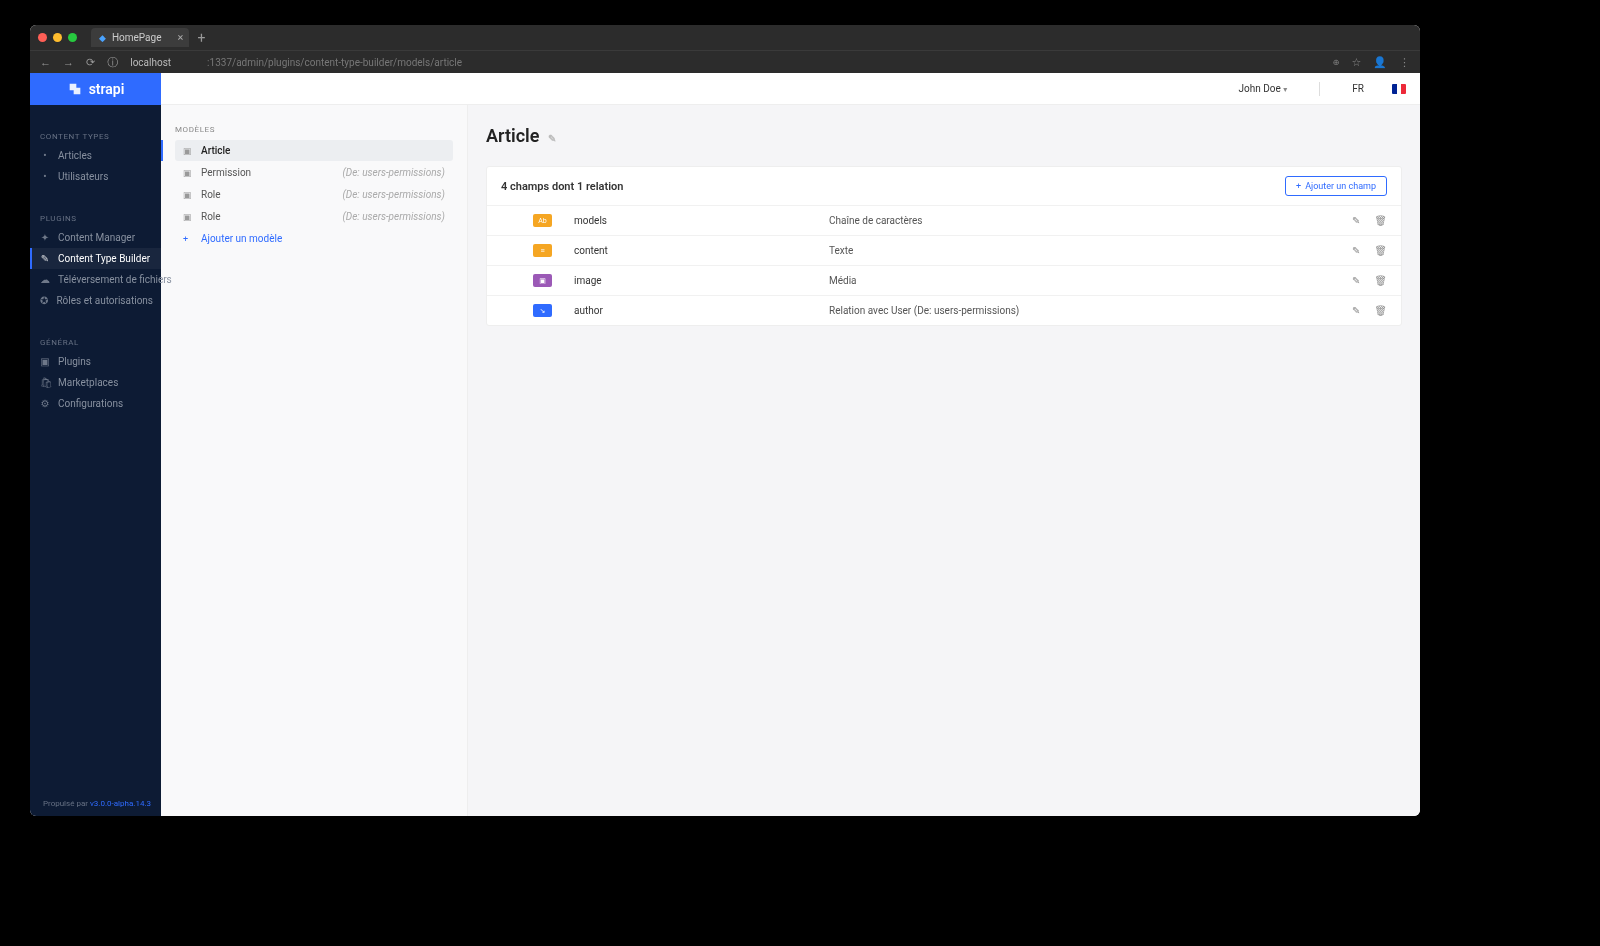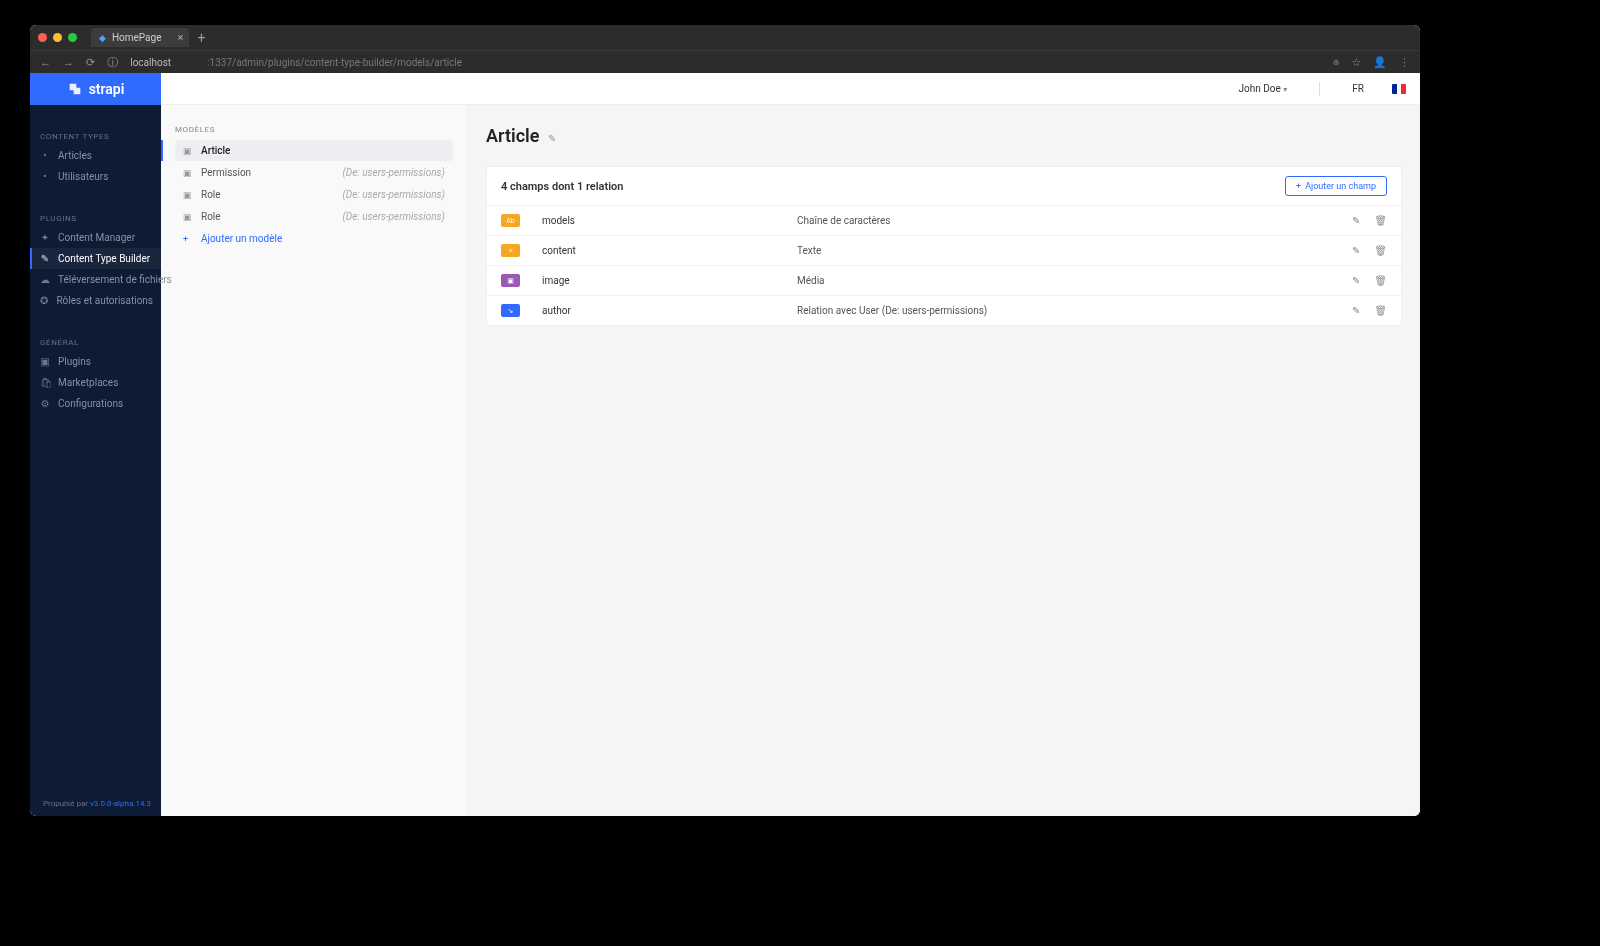--- a/index.html
+++ b/index.html
@@ -56,21 +56,21 @@
 
 .main { flex:1; background:#f5f5f7; padding:52px 18px 18px; overflow:auto; }
 .hd-title { font-size:18px; font-weight:600; color:#222; }
 .hd-title .pen { font-size:10px; color:#bbb; margin-left:4px; }
 .hd-desc { font-size:9px; color:#8a8a8a; margin-top:2px; }
 .card { background:#fff; border:1px solid #eee; border-radius:3px; margin-top:20px; }
 .card-hd { display:flex; align-items:center; justify-content:space-between; padding:9px 14px; }
 .count { font-size:11px; font-weight:600; color:#333; }
 .add-field { border:1px solid #2f6bff; color:#2f6bff; background:#fff; font-size:9px; padding:4px 10px; border-radius:3px; display:flex; align-items:center; gap:4px; cursor:pointer; }
 .row { display:flex; align-items:center; padding:8px 14px; border-top:1px solid #f1f1f1; font-size:10px; color:#333; }
-.badge { width:19px; height:13px; border-radius:2px; display:flex; align-items:center; justify-content:center; margin-right:22px; }
+.badge { width:19px; height:13px; border-radius:2px; display:flex; align-items:center; justify-content:center; margin-right:22px;margin-left:32px; }
 .badge svg,.badge span { color:#fff; font-size:7px; }
 .col-name { width:255px; }
 .col-type { flex:1; color:#555; }
 .row-ic { color:#888; font-size:10px; margin-left:14px; cursor:pointer; }
 </style>
 </head>
 <body>
 
 <div class="window">
   <div class="chrome">

